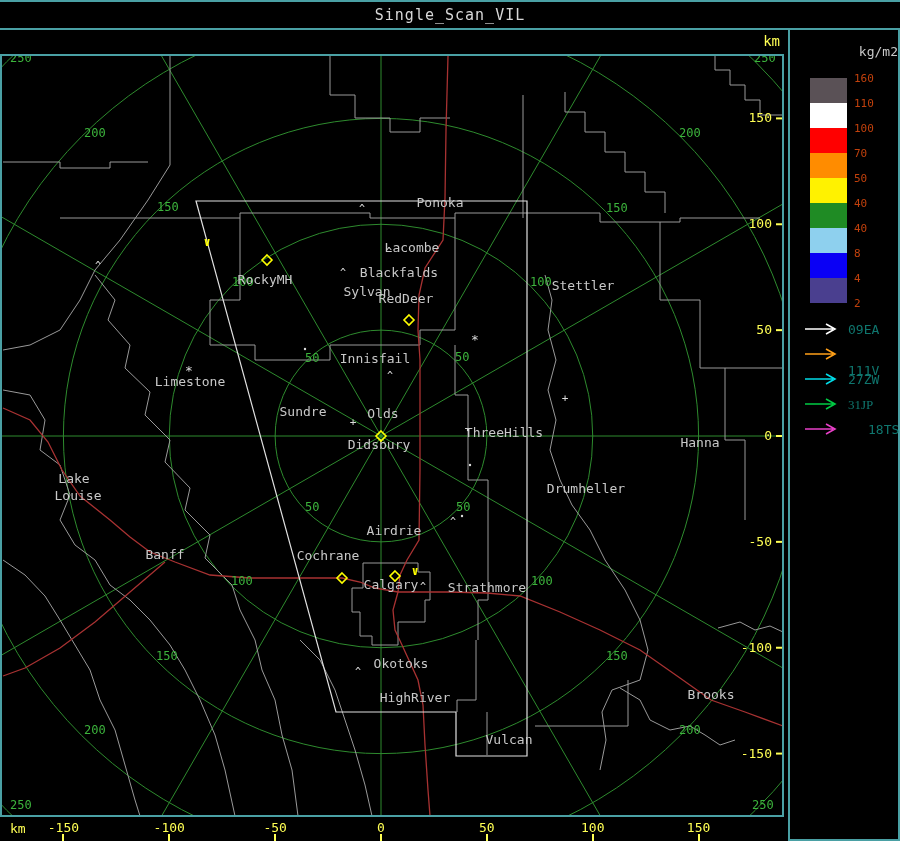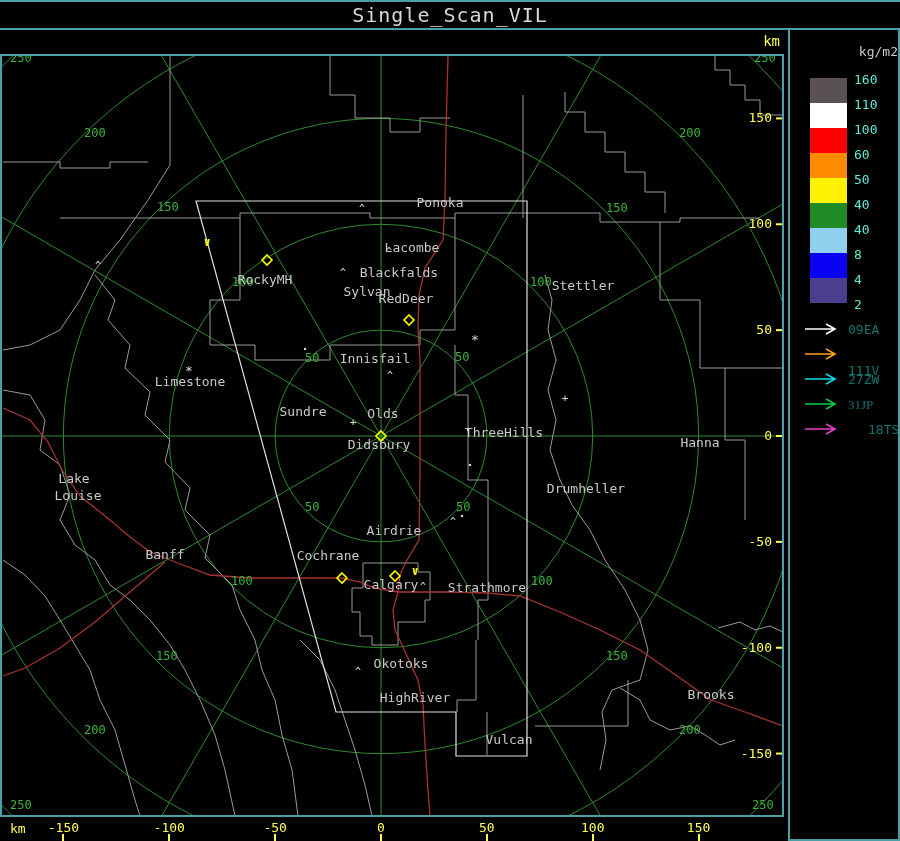--- a/index.html
+++ b/index.html
@@ -1,35 +1,35 @@
 <!DOCTYPE html>
 <html><head>
 <meta charset="utf-8">
 <style>
   html,body{margin:0;padding:0;background:#000;}
   #screen{position:relative;width:900px;height:841px;background:#000;overflow:hidden;
           font-family:"DejaVu Sans Mono","Liberation Mono",monospace;}
   #titlebar{position:absolute;left:0;top:0;width:900px;height:26px;
             border-top:2px solid #4aa0a4;border-bottom:2px solid #4aa0a4;
-            color:#d8d8d8;font-size:20px;text-align:center;line-height:26px;letter-spacing:1px;}
+            color:#d8d8d8;font-size:15px;text-align:center;line-height:26px;letter-spacing:1px;}
   #tsrow{position:absolute;left:0;top:30px;width:786px;height:24px;color:#ffff54;font-size:14px;}
   #timestamp{position:absolute;left:8px;top:3px;}
   #km-top{position:absolute;right:6px;top:3px;color:#ffff54;}
   #mapbox{position:absolute;left:0;top:54px;width:784px;height:763px;
           border:2px solid #4aa0a4;box-sizing:border-box;background:#000;}
   #mapsvg{position:absolute;left:0;top:0;}
   #bottomaxis{position:absolute;left:0;top:817px;width:786px;height:24px;color:#ffff54;font-size:13px;}
   #km-bottom{position:absolute;left:10px;top:4px;}
   .baxlabel{position:absolute;top:3px;transform:translateX(-50%);color:#ffff54;}
   .baxtick{position:absolute;top:17px;width:2px;height:7px;background:#ffff54;}
   #legendpanel{position:absolute;left:788px;top:28px;width:112px;height:813px;
                border:2px solid #4aa0a4;box-sizing:border-box;background:#000;color:#c8c8c8;}
   #legend-title{position:absolute;left:0;top:14px;width:100%;text-align:right;font-size:13px;}
   .lcell{position:absolute;left:20px;width:37px;height:25px;}
-  .llabel{position:absolute;left:64px;height:13px;font-size:13px;color:#5eead4;}
+  .llabel{position:absolute;left:64px;height:13px;font-size:11px;color:#c2410c;}
   .radarrow{position:absolute;left:14px;height:16px;}
   .radarlabel{position:absolute;left:58px;font-size:13px;color:#0f766e;}
 </style>
 </head>
 <body>
 
 <div id="screen">
   <div id="titlebar">
     <span>Single_Scan_VIL</span>
   </div>
@@ -198,21 +198,21 @@
         <div class="lcell" style="top: 148px; background: rgb(255, 242, 0);"></div>
         <div class="lcell" style="top: 173px; background: rgb(31, 139, 36);"></div>
         <div class="lcell" style="top: 198px; background: rgb(142, 208, 238);"></div>
         <div class="lcell" style="top: 223px; background: rgb(10, 0, 245);"></div>
         <div class="lcell" style="top: 248px; background: rgb(74, 63, 143);"></div>
       </div>
     <div id="legend-labels">
         <span class="llabel" style="top: 42px;">160</span>
         <span class="llabel" style="top: 67px;">110</span>
         <span class="llabel" style="top: 92px;">100</span>
-        <span class="llabel" style="top: 117px;">60</span>
+        <span class="llabel" style="top: 117px;">70</span>
         <span class="llabel" style="top: 142px;">50</span>
         <span class="llabel" style="top: 167px;">40</span>
         <span class="llabel" style="top: 192px;">40</span>
         <span class="llabel" style="top: 217px;">8</span>
         <span class="llabel" style="top: 242px;">4</span>
         <span class="llabel" style="top: 267px;">2</span>
       </div>
     <div id="radar-legend">
         <svg width="38" height="14" class="radarrow" style="top: 292px;">
           <path d="M1,7 H29 M22,2 L31,7 L22,12" stroke="#ffffff" fill="none" stroke-width="1.6"></path>

